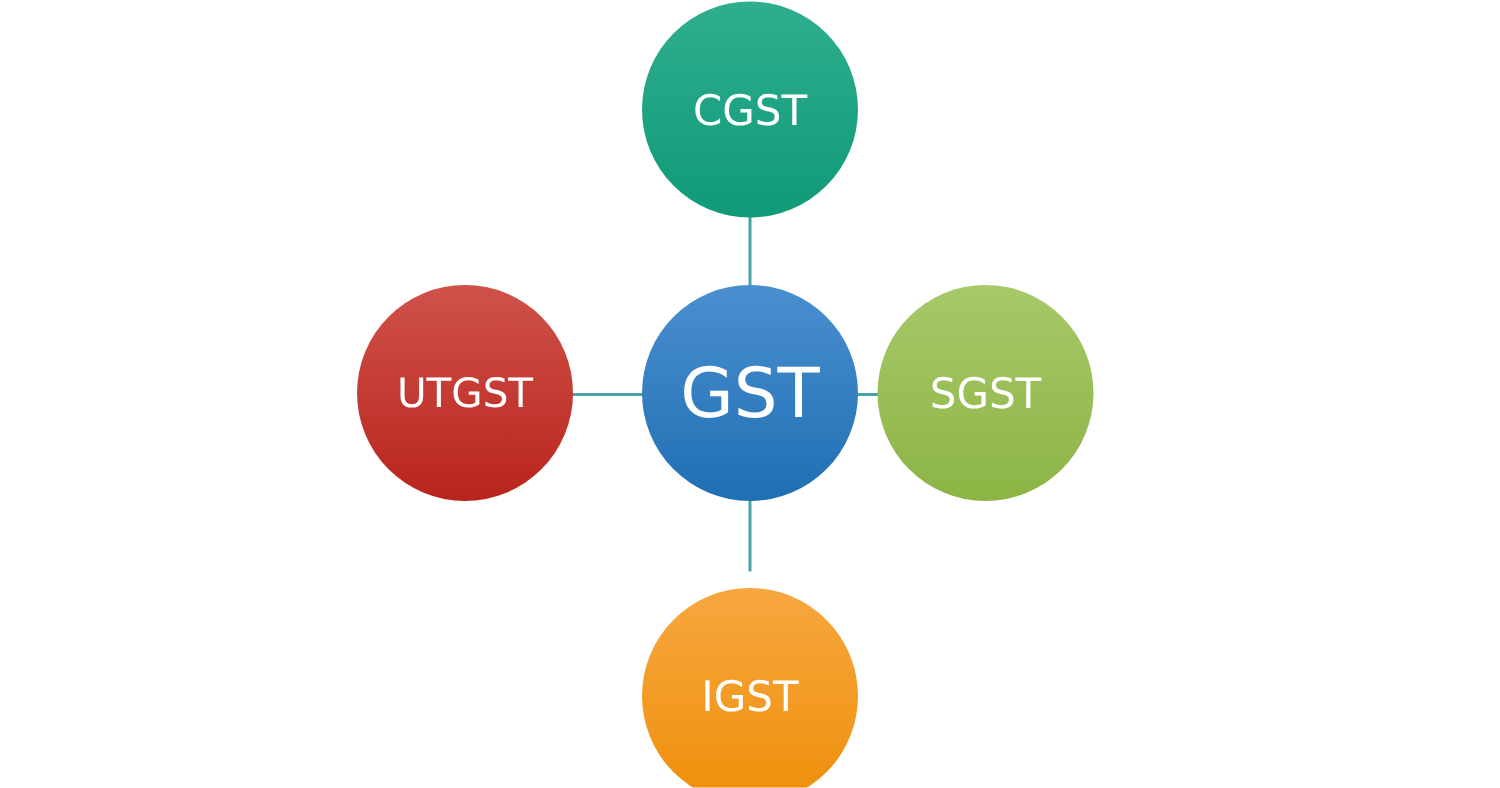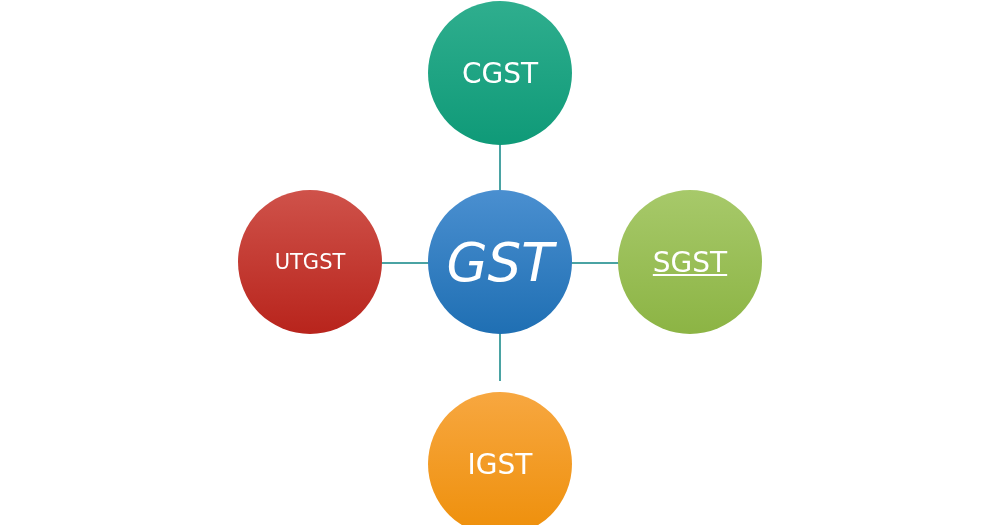--- a/index.html
+++ b/index.html
@@ -14,26 +14,26 @@
 <div class="line" style="left:499px; top:144px; width:2px; height:48px;"></div>
 <div class="line" style="left:499px; top:333px; width:2px; height:48px;"></div>
 <div class="line" style="left:381px; top:262px; width:48px; height:2px;"></div>
 <div class="line" style="left:571px; top:262px; width:48px; height:2px;"></div>
 
 <div class="node" style="left:428px; top:1px; width:144px; height:144px; background:linear-gradient(#2fae8e,#0f9a78);">
   <span style="font-size:28px;">CGST</span>
 </div>
 
 <div class="node" style="left:428px; top:190px; width:144px; height:144px; background:linear-gradient(#4a8fd0,#1f6fb3);">
-  <span style="font-size:53px;font-style:italic;">GST</span>
+  <span style="font-size:46px;">GST</span>
 </div>
 
 <div class="node" style="left:238px; top:190px; width:144px; height:144px; background:linear-gradient(#cf524a,#b8241c);">
-  <span style="font-size:21px;">UTGST</span>
+  <span style="font-size:27px;">UTGST</span>
 </div>
 
-<div class="node" style="left:618px; top:190px; width:144px; height:144px; background:linear-gradient(#a7c96a,#8cb444);text-decoration:underline;">
+<div class="node" style="left:585px; top:190px; width:144px; height:144px; background:linear-gradient(#a7c96a,#8cb444);">
   <span style="font-size:28px;">SGST</span>
 </div>
 
 <div class="node" style="left:428px; top:392px; width:144px; height:144px; background:linear-gradient(#f7a740,#ee8f0a);">
   <span style="font-size:28px;">IGST</span>
 </div>
 
 </body></html>

